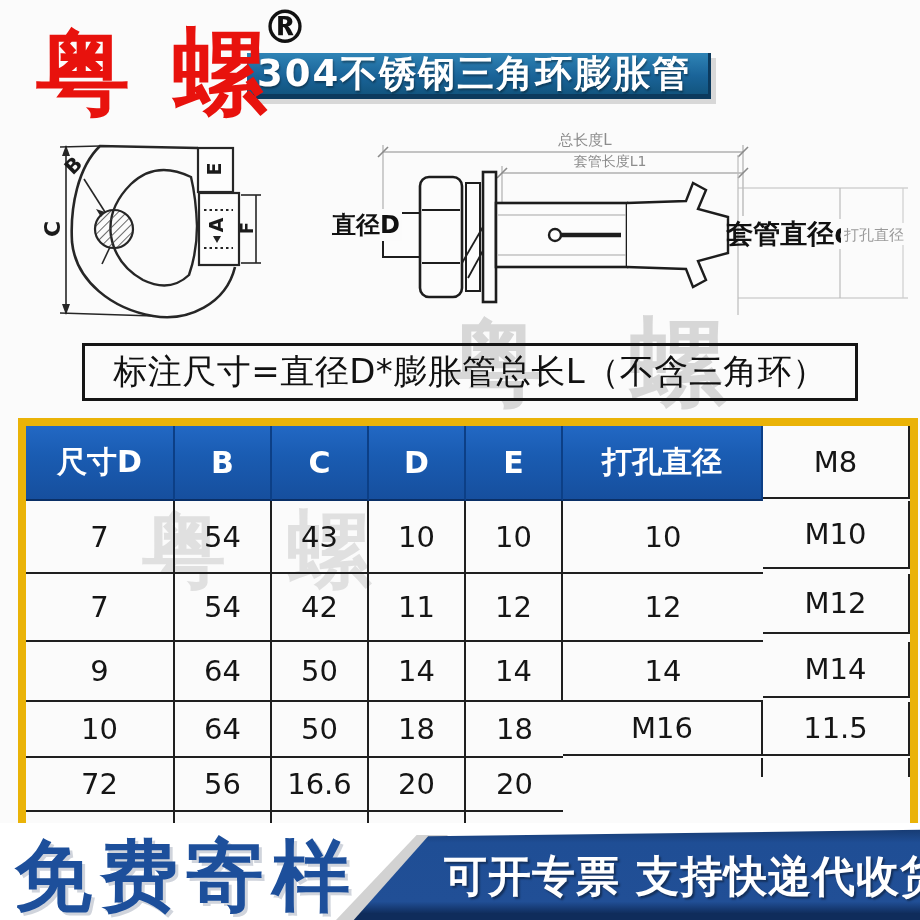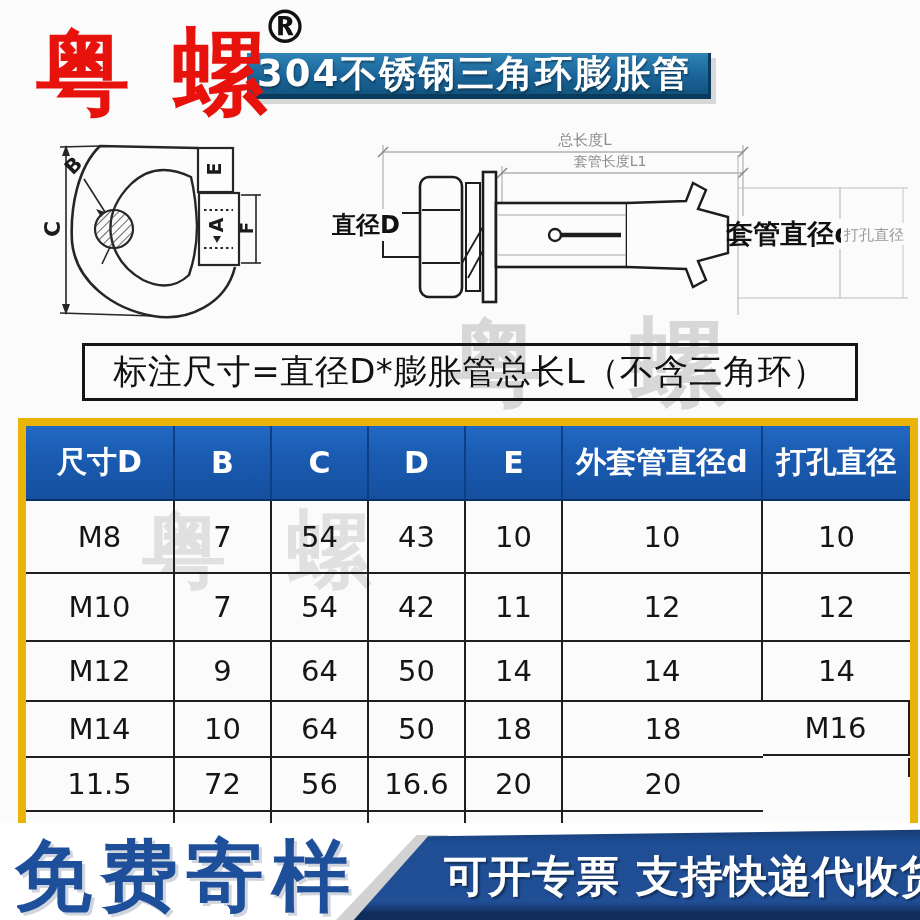--- a/index.html
+++ b/index.html
@@ -203,21 +203,20 @@
   <div class="spec-box">
     <span>标注尺寸=直径D*膨胀管总长L（不含三角环）</span>
   </div>
 
   <div class="spec-table">
     <div class="th">尺寸D</div>
     <div class="th">B</div>
     <div class="th">C</div>
     <div class="th">D</div>
     <div class="th">E</div>
-    <div class="th">外套管直径d</div>
     <div class="th">打孔直径</div>
 
     <div class="td r1">M8</div>
     <div class="td r1">7</div>
     <div class="td r1">54</div>
     <div class="td r1">43</div>
     <div class="td r1">10</div>
     <div class="td r1">10</div>
     <div class="td r1 last-col">10</div>
 

